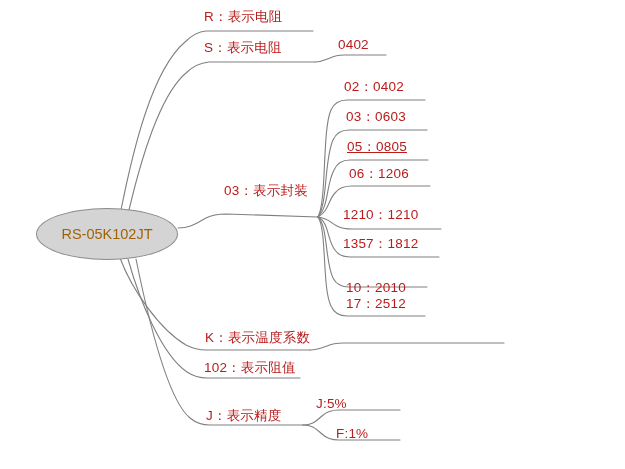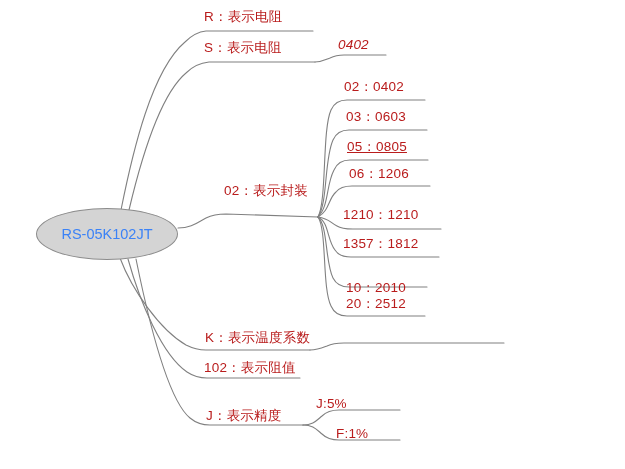--- a/index.html
+++ b/index.html
@@ -43,21 +43,21 @@
   }
   .root-text {
     position: absolute;
     left: 36px;
     top: 208px;
     width: 142px;
     height: 52px;
     display: flex;
     align-items: center;
     justify-content: center;
-    color: #3b82f6;
+    color: #a16207;
     font-size: 14.5px;
     white-space: nowrap;
   }
 </style>
 </head>
 <body>
 
 <div id="canvas">
 
   <svg id="wires" viewBox="0 0 625 469" xmlns="http://www.w3.org/2000/svg">
@@ -94,32 +94,32 @@
     </g>
   </svg>
 
   <div class="root-ellipse"></div>
   <div class="root-text">RS-05K102JT</div>
 
   <div class="node-label" style="left:204px; top:9px;">R：表示电阻</div>
 
   <div class="node-label" style="left:204px; top:40px;">S：表示电阻</div>
 
-  <div class="node-label" style="left:338px; top:37px;font-style:italic;">0402</div>
+  <div class="node-label" style="left:338px; top:37px;">0402</div>
 
-  <div class="node-label" style="left:224px; top:183px;">02：表示封装</div>
+  <div class="node-label" style="left:224px; top:183px;">03：表示封装</div>
 
   <div class="node-label" style="left:344px; top:79px;">02：0402</div>
   <div class="node-label" style="left:346px; top:109px;">03：0603</div>
   <div class="node-label" style="left:347px; top:139px;text-decoration:underline;">05：0805</div>
   <div class="node-label" style="left:349px; top:166px;">06：1206</div>
   <div class="node-label" style="left:343px; top:207px;">1210：1210</div>
   <div class="node-label" style="left:343px; top:236px;">1357：1812</div>
   <div class="node-label" style="left:346px; top:280px;">10：2010</div>
-  <div class="node-label" style="left:346px; top:296px;">20：2512</div>
+  <div class="node-label" style="left:346px; top:296px;">17：2512</div>
 
   <div class="node-label" style="left:205px; top:330px;">K：表示温度系数</div>
 
 
   <div class="node-label" style="left:204px; top:360px;">102：表示阻值</div>
 
   <div class="node-label" style="left:206px; top:408px;">J：表示精度</div>
 
   <div class="node-label" style="left:316px; top:396px;">J:5%</div>
   <div class="node-label" style="left:336px; top:426px;">F:1%</div>

